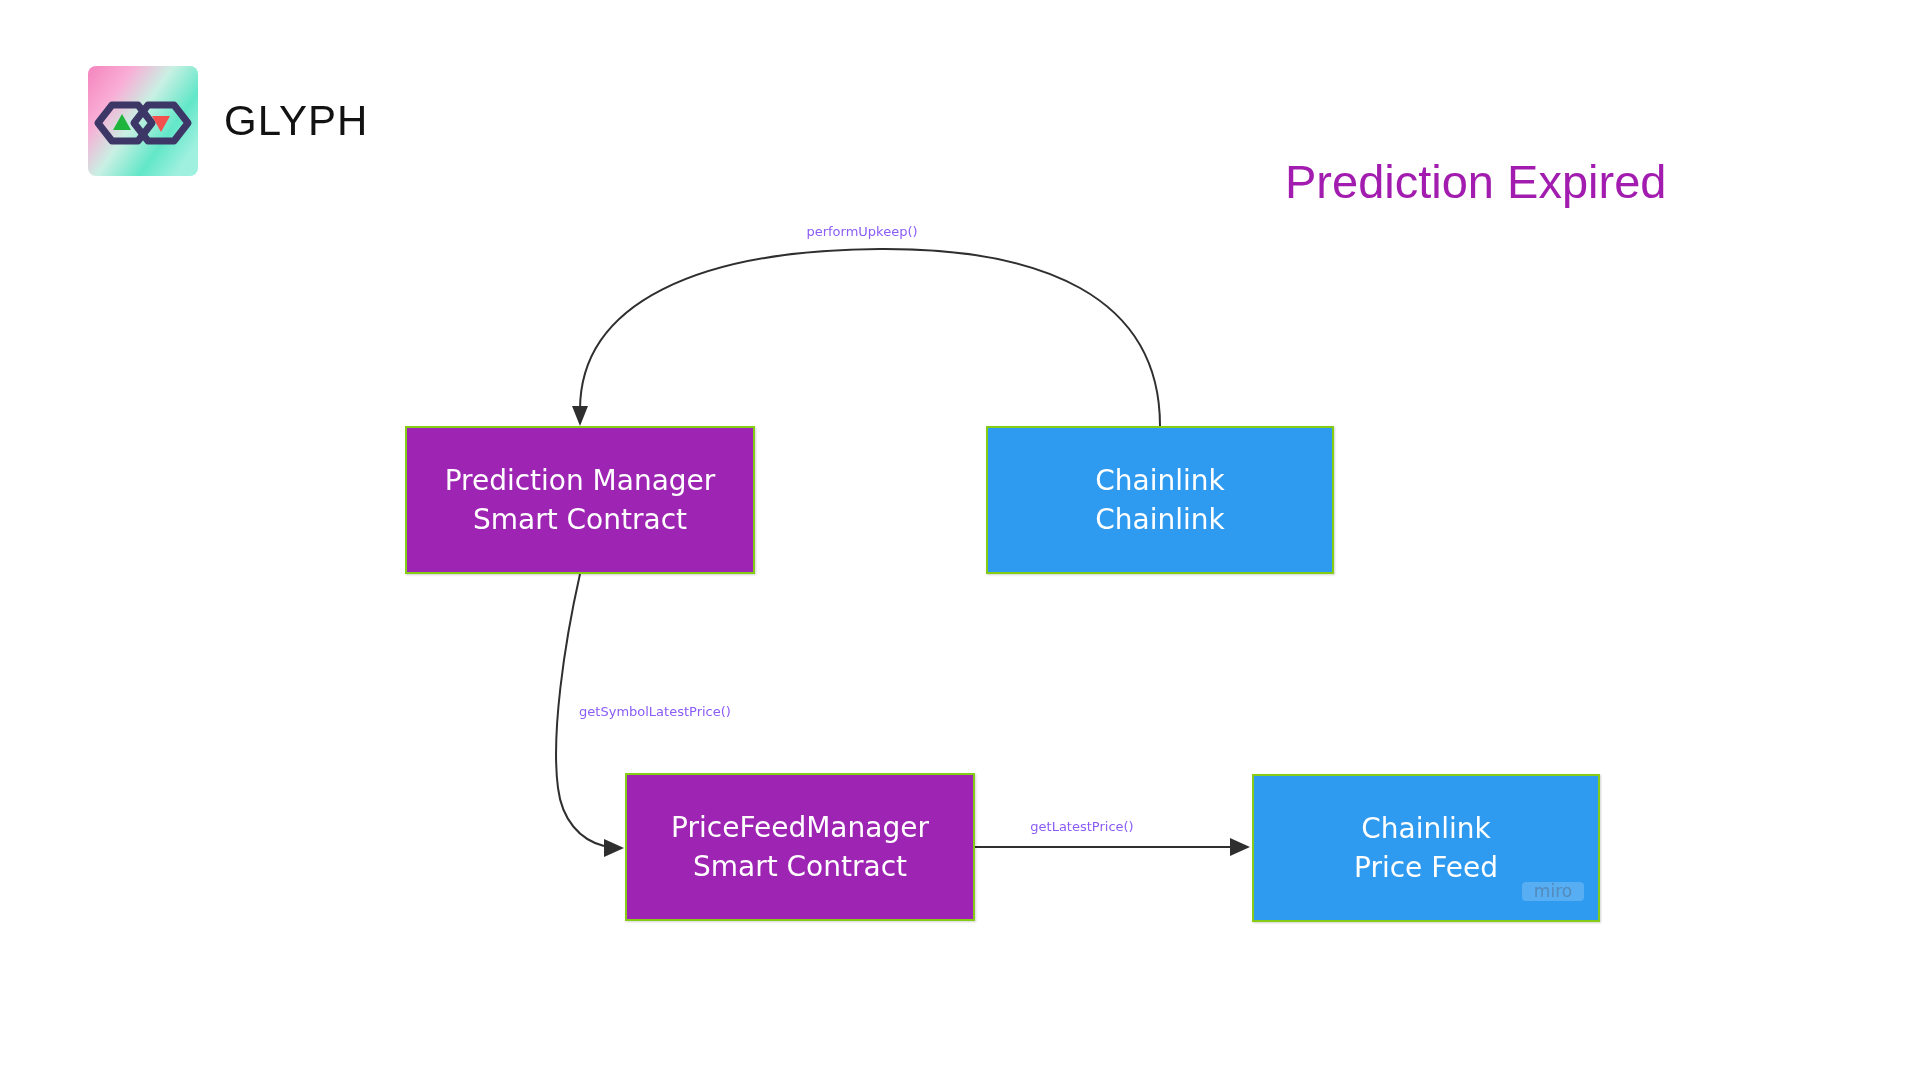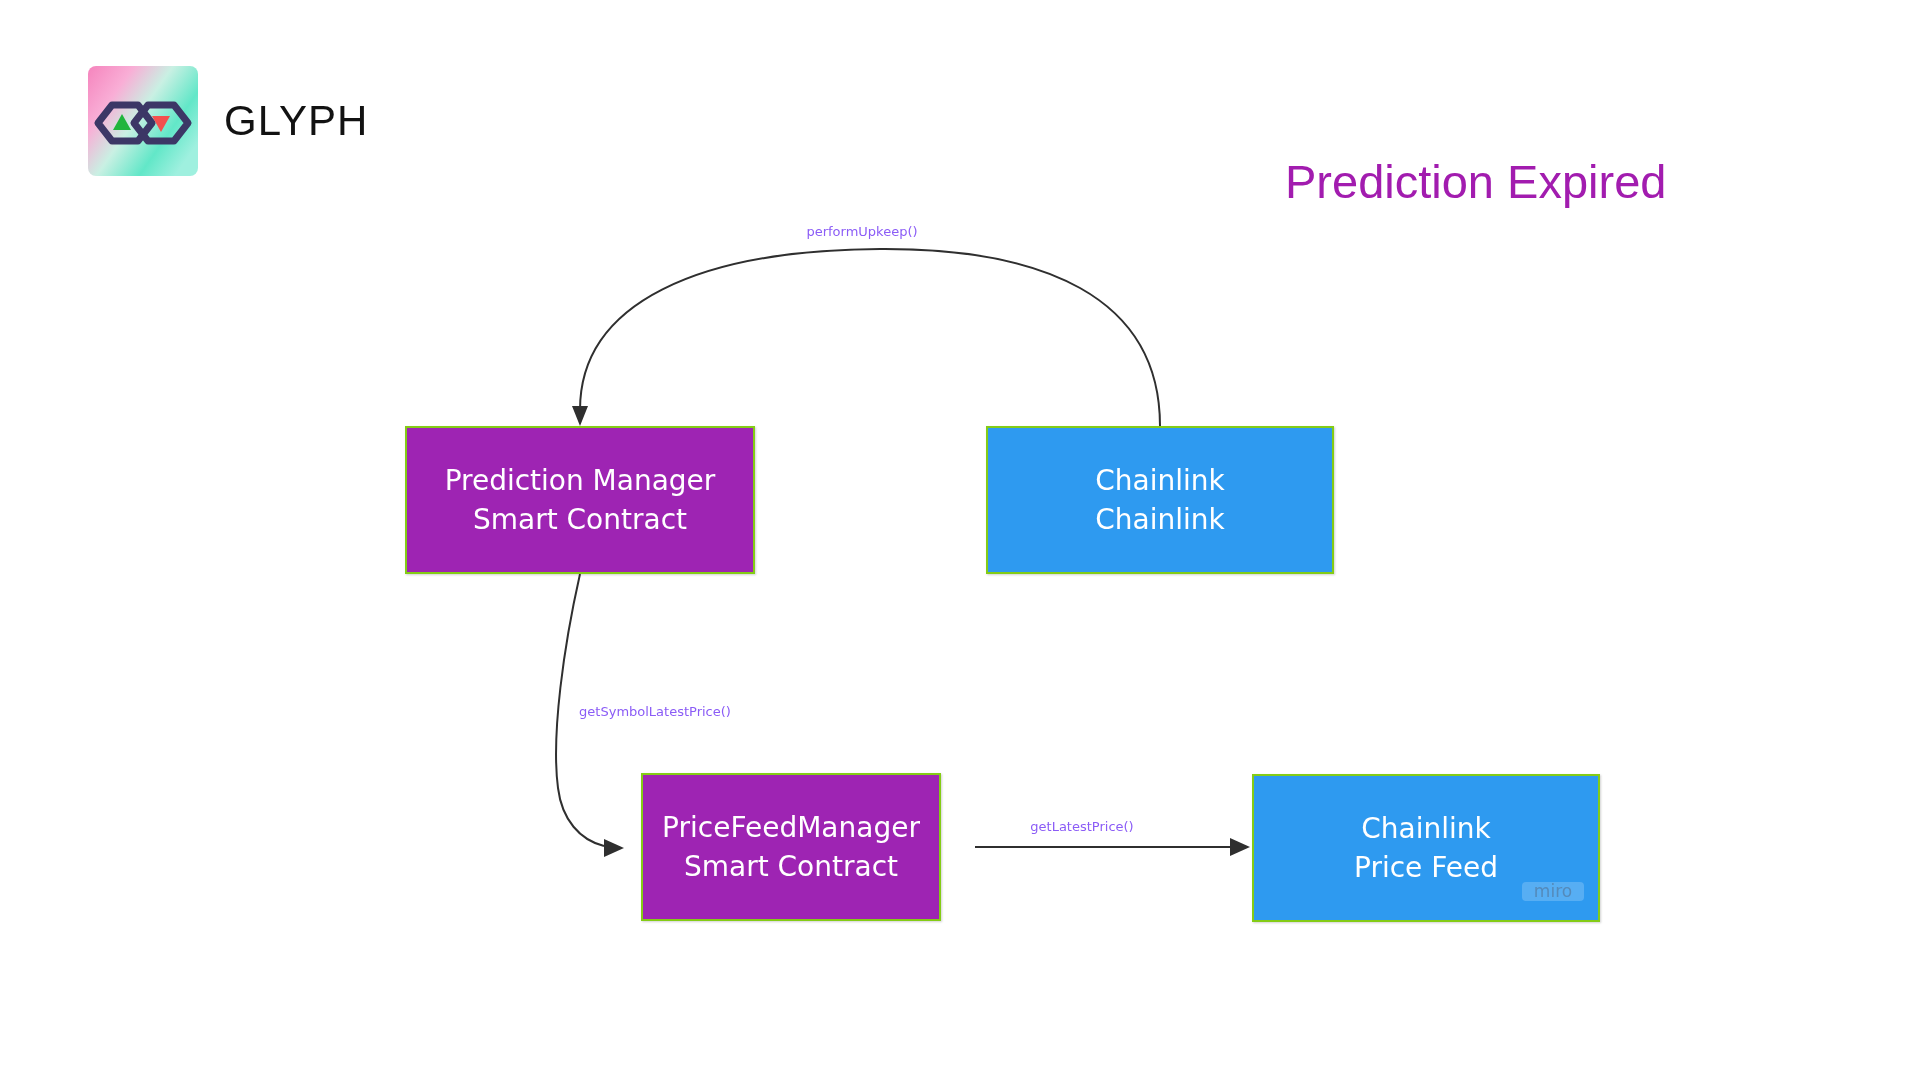--- a/index.html
+++ b/index.html
@@ -29,21 +29,21 @@
   }
   
   .node{
     position:absolute;display:flex;flex-direction:column;align-items:center;justify-content:center;
     border:2px solid #84cc16;box-sizing:border-box;color:#ffffff;text-align:center;
     font-family:"DejaVu Sans","Liberation Sans",sans-serif;font-size:28px;line-height:39px;
     box-shadow:1px 1px 2px rgba(0,0,0,0.18);
   }
   .node-prediction-manager{left:405px;top:426px;width:350px;height:148px;}
   .node-chainlink-automation{left:986px;top:426px;width:348px;height:148px;}
-  .node-pricefeed-manager{left:625px;top:773px;width:300px;height:148px;margin-left:16px;}
+  .node-pricefeed-manager{left:625px;top:773px;width:350px;height:148px;}
   .node-chainlink-price-feed{left:1252px;top:774px;width:348px;height:148px;}
   
   .watermark{
     position:absolute;right:14px;bottom:19px;width:62px;height:19px;border-radius:4px;
     background:rgba(255,255,255,0.20);display:flex;align-items:center;justify-content:center;
     font-size:17px;font-weight:400;color:rgba(82,110,140,0.55);
     font-family:"DejaVu Sans","Liberation Sans",sans-serif;
   }
 </style>
 </head>

